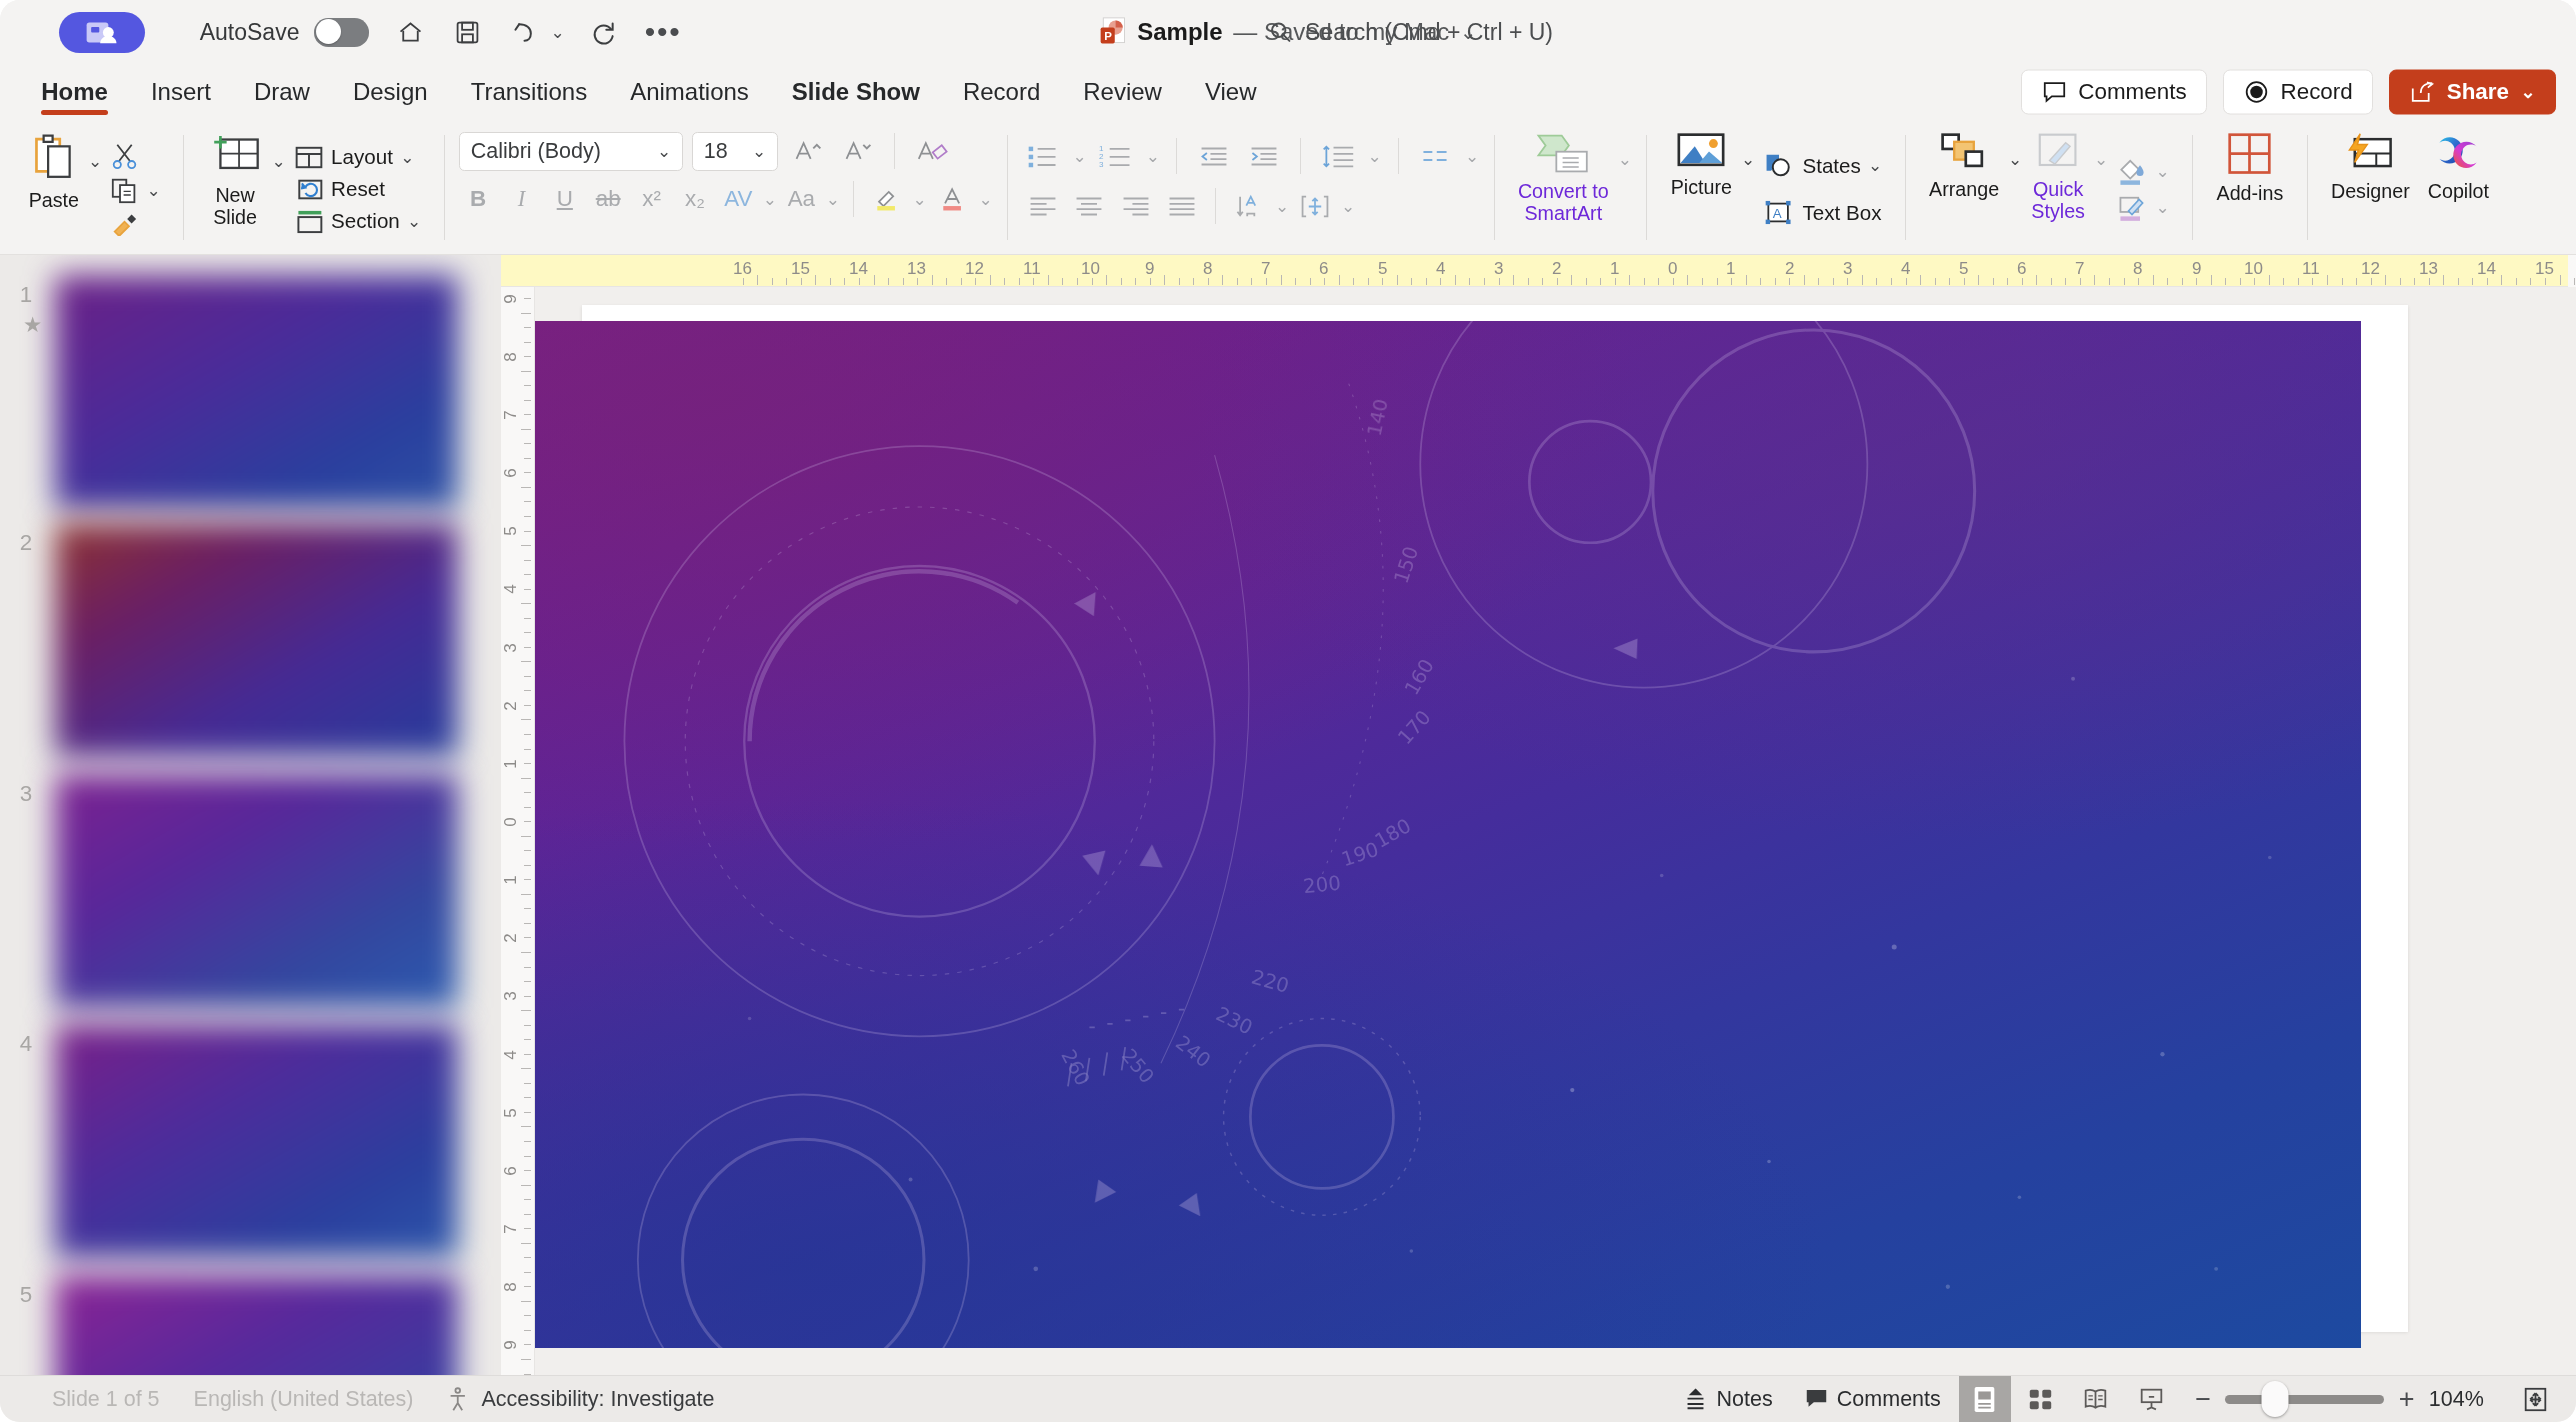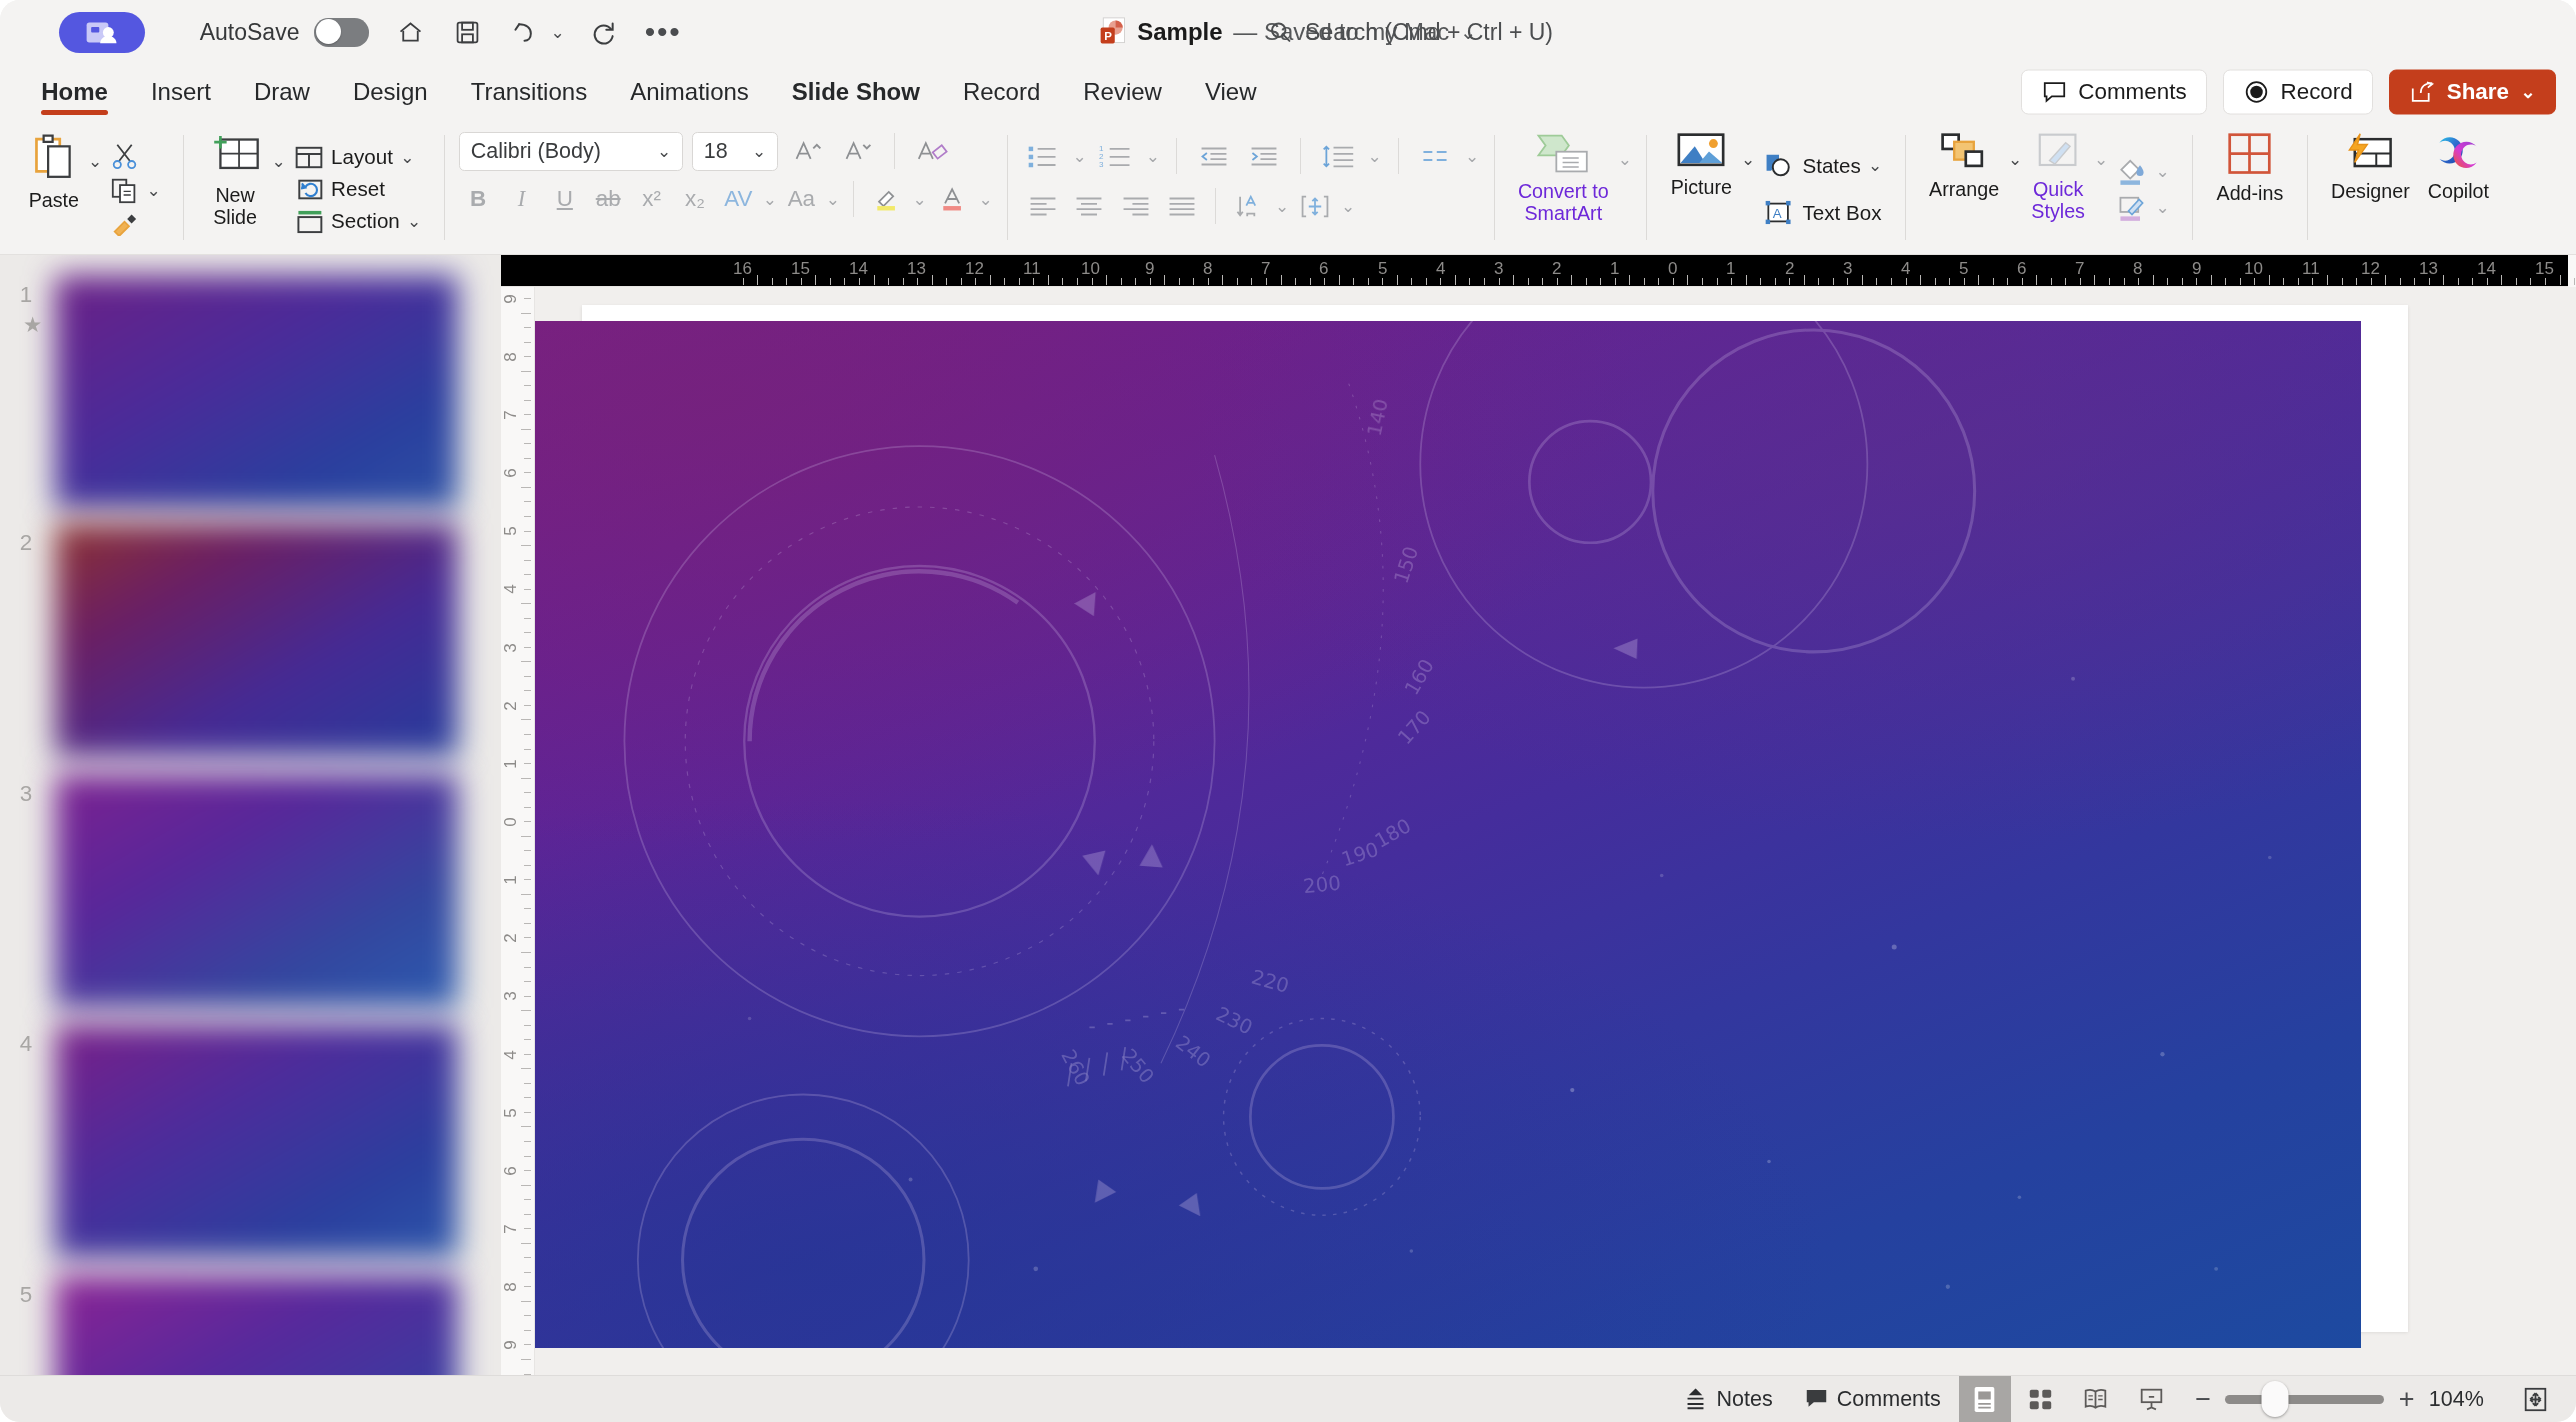--- a/index.html
+++ b/index.html
@@ -159,21 +159,21 @@
     font-size: 22.4px; color: #a8a6a4;
   }
   .thumb-star { position: absolute; left: 23px; font-size: 21.5px; color: #a8a6a4; }
 
   .editor {
     position: relative; flex: 1; background: #f9f8f7;
     overflow: hidden;
   }
   .hruler {
     position: absolute; top: 0; left: 0; right: 8px; height: 32px;
-    background: #000000; border-bottom: 0.9px solid #e7e5e3;
+    background: #fef9c3; border-bottom: 0.9px solid #e7e5e3;
   }
   .vruler {
     position: absolute; top: 32px; left: 0; width: 34px; bottom: 0;
     background: #f9f8f7; border-right: 0.9px solid #e7e5e3;
   }
   .tick { position: absolute; background: #b9b7b5; }
   .tick-lbl { position: absolute; font-size: 17px; color: #8d8b89; }
   .tick-lbl.v { transform: rotate(-90deg); transform-origin: center; }
 
   .canvas {
@@ -1094,20 +1094,31 @@
                 <circle cx="1880" cy="1060" r="2.2" opacity=".36"></circle>
             </g>
           </svg>
 
         </div>
       </div>
     </div>
   </div>
 
   <div class="statusbar">
+    <div class="st-left">
+      <span class="st-item">Slide 1 of 5</span>
+      <span class="st-item">English (United States)</span>
+      <span class="st-a11y">
+        <svg width="21.5" height="25" viewBox="0 0 24 28" fill="none" stroke="#8a8886" stroke-width="2">
+          <circle cx="12" cy="4" r="2.6"></circle>
+            <path d="M4 10h16M12 10v8M12 18l-5 8M12 18l5 8"></path>
+        </svg>
+        <span>Accessibility: Investigate</span>
+      </span>
+    </div>
 
     <div class="st-right">
       <div class="st-btn">
         <svg width="23" height="23" viewBox="0 0 26 26" fill="none" stroke="#2b2d2f" stroke-width="2.2">
           <path d="M13 2l5 5H8z" fill="#2b2d2f"></path>
             <path d="M4 12h18M4 18h18M4 23h18"></path>
         </svg>
         <span>Notes</span>
       </div>
       <div class="st-btn">

